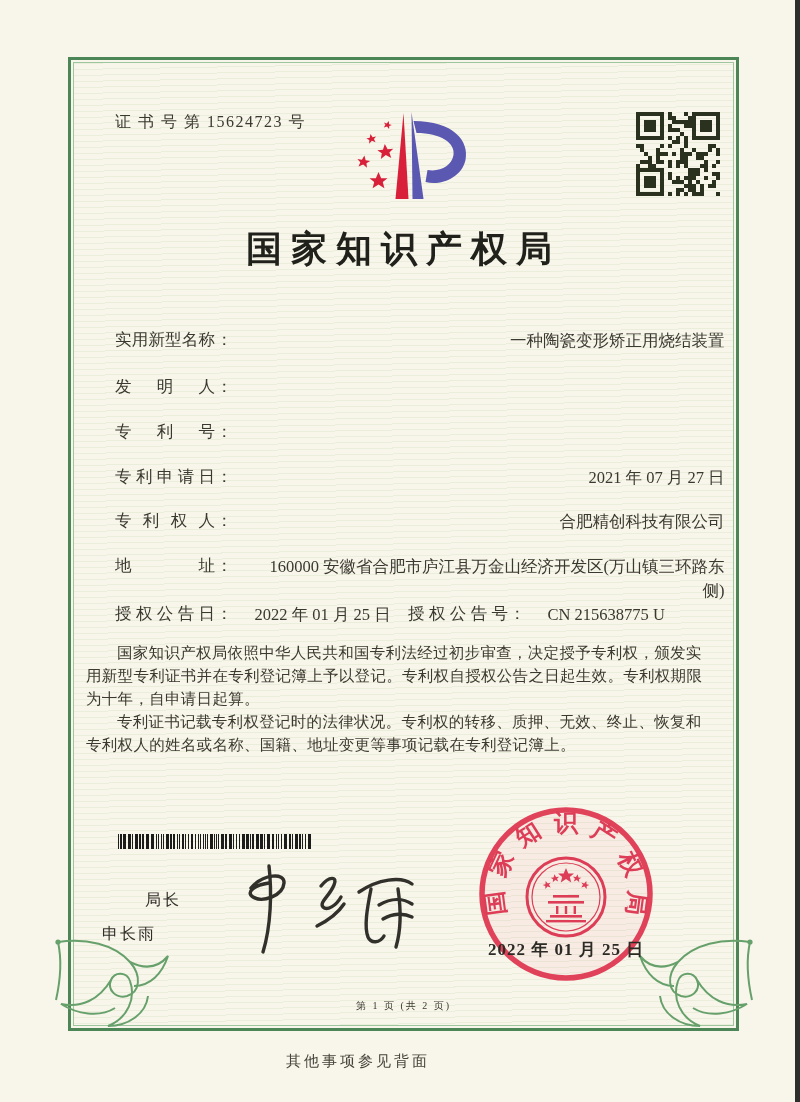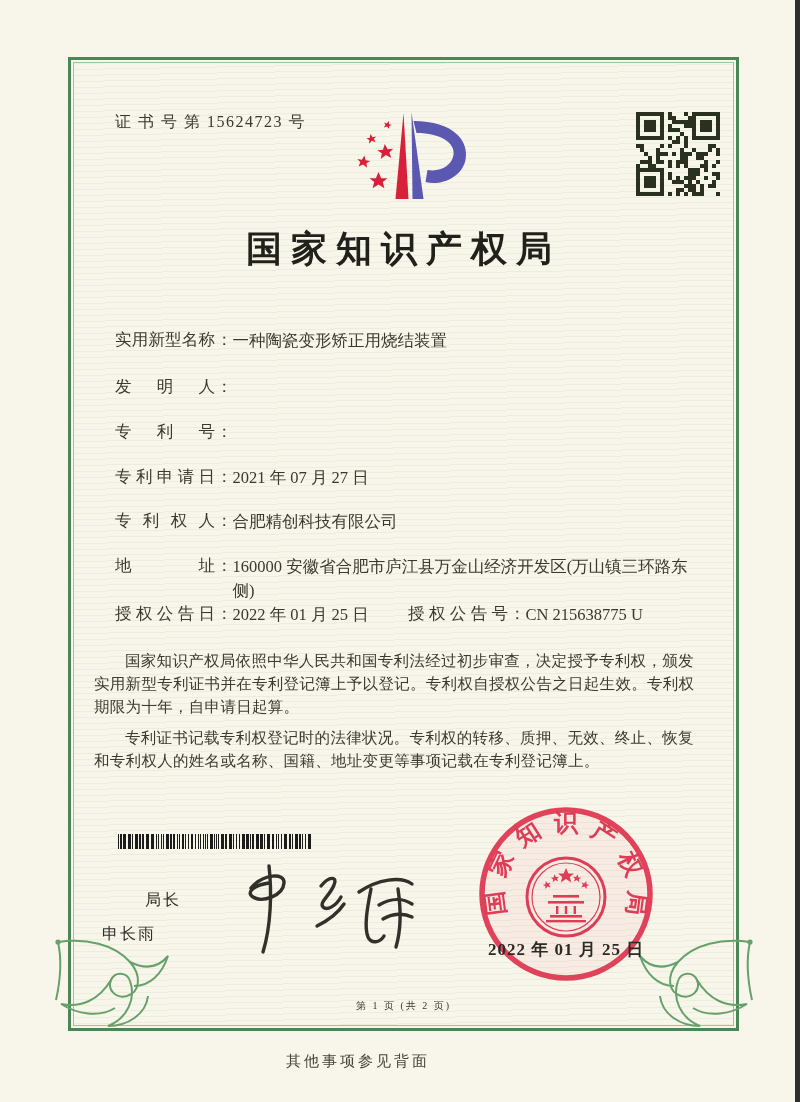--- a/index.html
+++ b/index.html
@@ -26,30 +26,30 @@
   .cert-no{position:absolute;left:115px;top:112px;font-size:16px;letter-spacing:1.5px;color:#3a3930;}
   .logo{position:absolute;left:336px;top:108px;width:138px;height:100px;}
   .qr{position:absolute;left:636px;top:112px;width:84px;height:84px;}
   .title{
     position:absolute;left:68px;top:225px;width:671px;text-align:center;
     font-size:36px;font-weight:bold;letter-spacing:9px;color:#21211c;
   }
   .field-row{position:absolute;left:115px;display:flex;align-items:flex-start;font-size:16.5px;color:#3a3930;}
   .field-label{display:inline-block;width:100px;text-align:justify;text-align-last:justify;flex:none;}
   .field-colon{flex:none;margin-left:1px;}
-  .field-value{margin-left:0;width:470px;line-height:24px;}
+  .field-value{margin-left:22px;width:470px;line-height:24px;text-align:right;}
   .r1{top:329px}.r2{top:376px}.r3{top:421px}.r4{top:466px}.r5{top:510px}.r6{top:555px}
   .grant-row{position:absolute;top:603px;left:115px;width:600px;font-size:16.5px;color:#3a3930;display:flex;}
   .grant-left{display:flex;width:293px;flex:none;}
   .grant-right{display:flex;flex:none;}
   .body-text{
     position:absolute;left:86px;top:641px;width:630px;
     font-size:15.5px;line-height:23px;color:#3c3a30;letter-spacing:0.3px;
   }
-  .body-text p{margin:8px;text-indent:2em;}
+  .body-text p{margin:0;text-indent:2em;}
   .barcode{position:absolute;left:118px;top:834px;width:197px;height:15px;}
   .signer-title{position:absolute;left:117px;top:890px;font-size:16px;letter-spacing:2px;color:#2f2e27;margin-left:28px;}
   .signer-name{position:absolute;left:102px;top:924px;font-size:16px;letter-spacing:2px;color:#2f2e27;}
   .signature{position:absolute;left:233px;top:852px;width:190px;height:110px;}
   .seal{position:absolute;left:477px;top:805px;width:178px;height:178px;}
   .seal-date{
     position:absolute;left:472px;top:938px;width:188px;text-align:center;
     font-size:17px;color:#2c2a25;letter-spacing:1px;font-weight:bold;z-index:3;
   }
   .page-info{position:absolute;left:68px;top:999px;width:671px;text-align:center;font-size:10px;color:#3a3930;letter-spacing:2px;}

